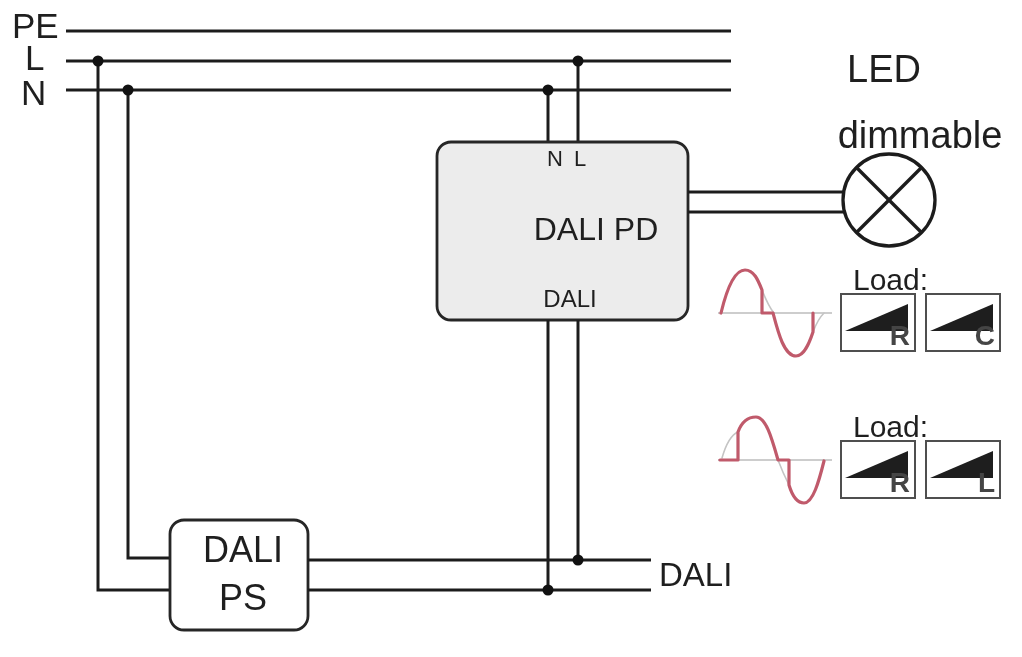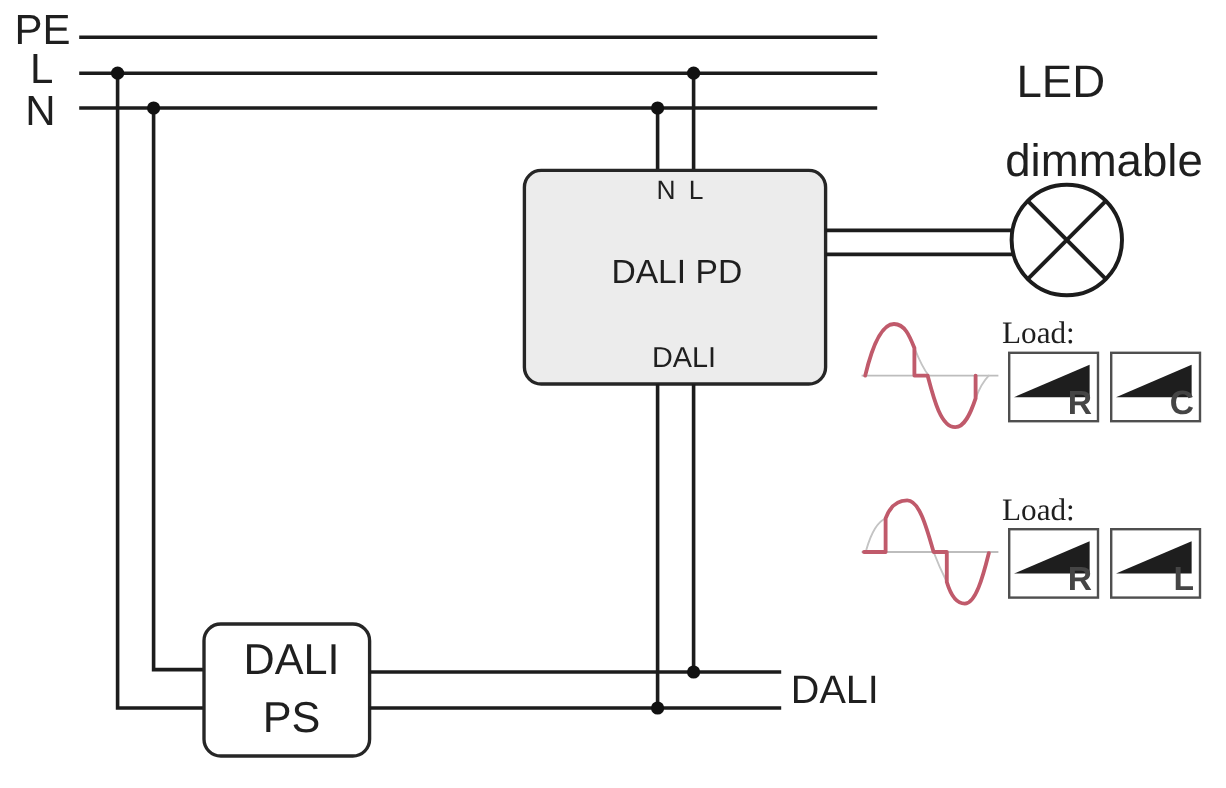--- a/index.html
+++ b/index.html
@@ -8,32 +8,32 @@
     font-family:"Liberation Sans", sans-serif;color:#1f1f1f;
   }
   .layer{position:absolute;left:0;top:0;width:1022px;height:657px;}
   .wire{stroke:#1c1c1c;stroke-width:3;fill:none;}
   .boxline{stroke:#262626;stroke-width:2.8;}
   .dot{fill:#111;stroke:none;}
   .t{position:absolute;line-height:1;white-space:nowrap;color:#1f1f1f;}
   .ctr{transform:translateX(-50%);}
   .bus-label{font-size:35px;}
   .pd-terminal{font-size:22px;}
-  .pd-title{font-size:28px;}
+  .pd-title{font-size:32px;margin-left:32px;}
   .pd-bottom{font-size:24px;}
   .led-label{font-size:38px;}
   .ps-label{font-size:36px;}
   .dali-bus{font-size:33px;}
   .variant{position:absolute;left:714px;width:300px;height:140px;}
   .sine{position:absolute;left:0;top:0;}
   .sine path{fill:none;stroke-linecap:round;stroke-linejoin:round;}
   .sine .red{stroke-width:3.2;}
   .sine .gray{stroke:#c4c4c4;stroke-width:1.6;}
   .sine .axis{stroke:#bdbdbd;stroke-width:1.6;}
-  .load-label{left:121px;top:5px;font-size:26px;font-family:Liberation Serif, serif;}
+  .load-label{left:139px;top:5px;font-size:30px;}
   .lbox{position:absolute;top:33px;width:72px;height:55px;background:#fff;border:2px solid #4f4f4f;}
   .lbox1{left:126px;}
   .lbox2{left:211px;}
   .lbox svg{position:absolute;left:0;top:0;}
   .lletter{position:absolute;right:4px;bottom:0px;font-size:28px;font-weight:bold;color:#454545;line-height:1;}
   .artnr{left:2px;top:101px;font-size:28px;}
 </style>
 </head>
 <body>
 

